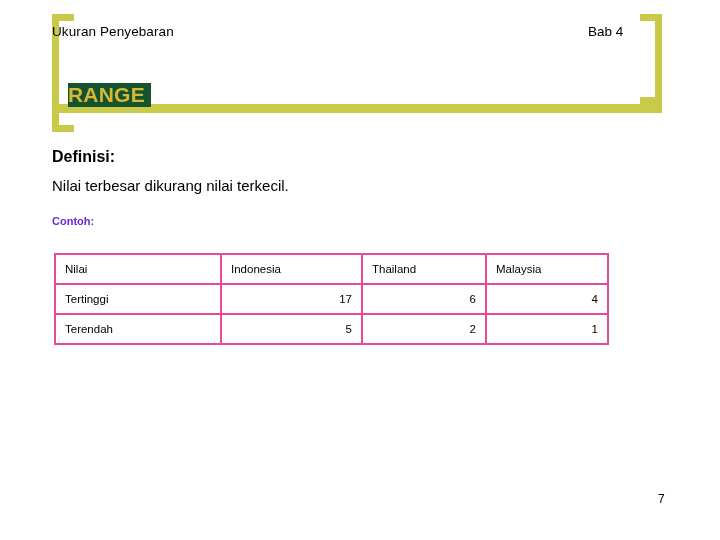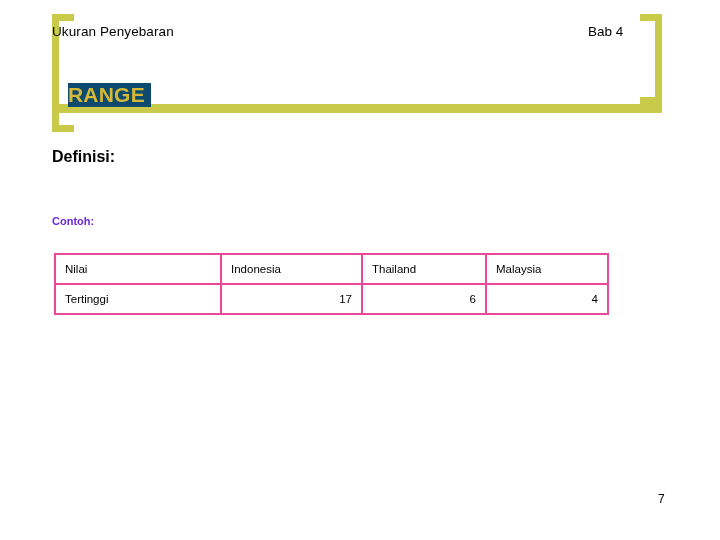--- a/index.html
+++ b/index.html
@@ -78,21 +78,21 @@
   
   .title {
     position: absolute;
     left: 68px;
     top: 83px;
     font-size: 21px;
     font-weight: bold;
     color: #d7b836;
     letter-spacing: 0.2px;
     z-index: 5;
-    background: #0c4a6e;
+    background: #14532d;
     padding-right: 6px;
   }
 
   
   .lbl-definisi {
     position: absolute;
     left: 52px;
     top: 148px;
     font-size: 16px;
     font-weight: bold;
@@ -162,20 +162,21 @@
   <div class="yellow-bar"></div>
   <div class="white-mask" style="left:0px; top:104px; width:52px; height:10px;"></div>
   <div class="white-mask" style="left:662px; top:104px; width:58px; height:10px;"></div>
 
   <div class="hdr-left">Ukuran Penyebaran</div>
   <div class="hdr-right">Bab 4</div>
 
   <div class="title">RANGE</div>
 
   <div class="lbl-definisi">Definisi:</div>
+  <div class="txt-definisi">Nilai terbesar dikurang nilai terkecil.</div>
   <div class="lbl-contoh">Contoh:</div>
 
   <table class="data">
     <colgroup>
       <col class="c0">
         <col class="c1">
         <col class="c2">
         <col class="c3">
     </colgroup>
     <thead>
@@ -186,18 +187,24 @@
         <th>Malaysia</th>
       </tr>
     </thead>
     <tbody>
       <tr>
         <td>Tertinggi</td>
         <td class="num">17</td>
         <td class="num">6</td>
         <td class="num">4</td>
       </tr>
+      <tr>
+        <td>Terendah</td>
+        <td class="num">5</td>
+        <td class="num">2</td>
+        <td class="num">1</td>
+      </tr>
     </tbody>
   </table>
 
   <div class="page-num">7</div>
 
 </div>
 
 </body></html>

